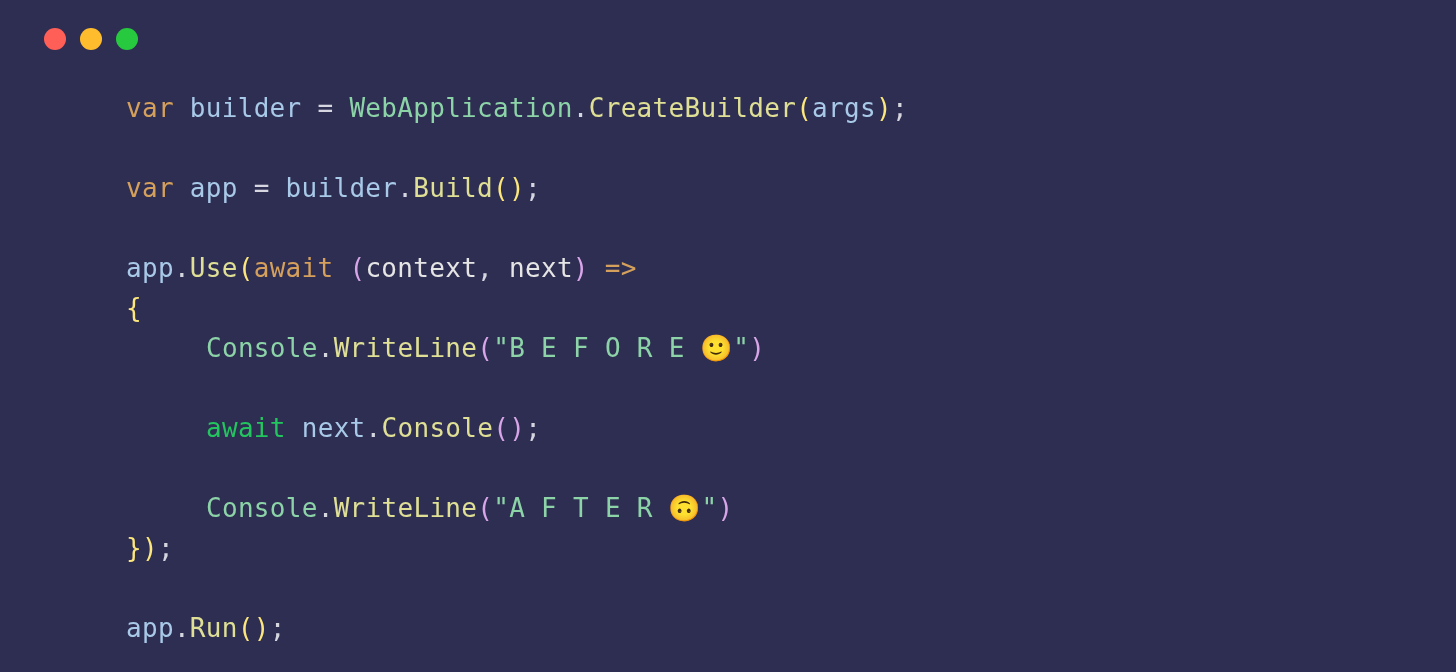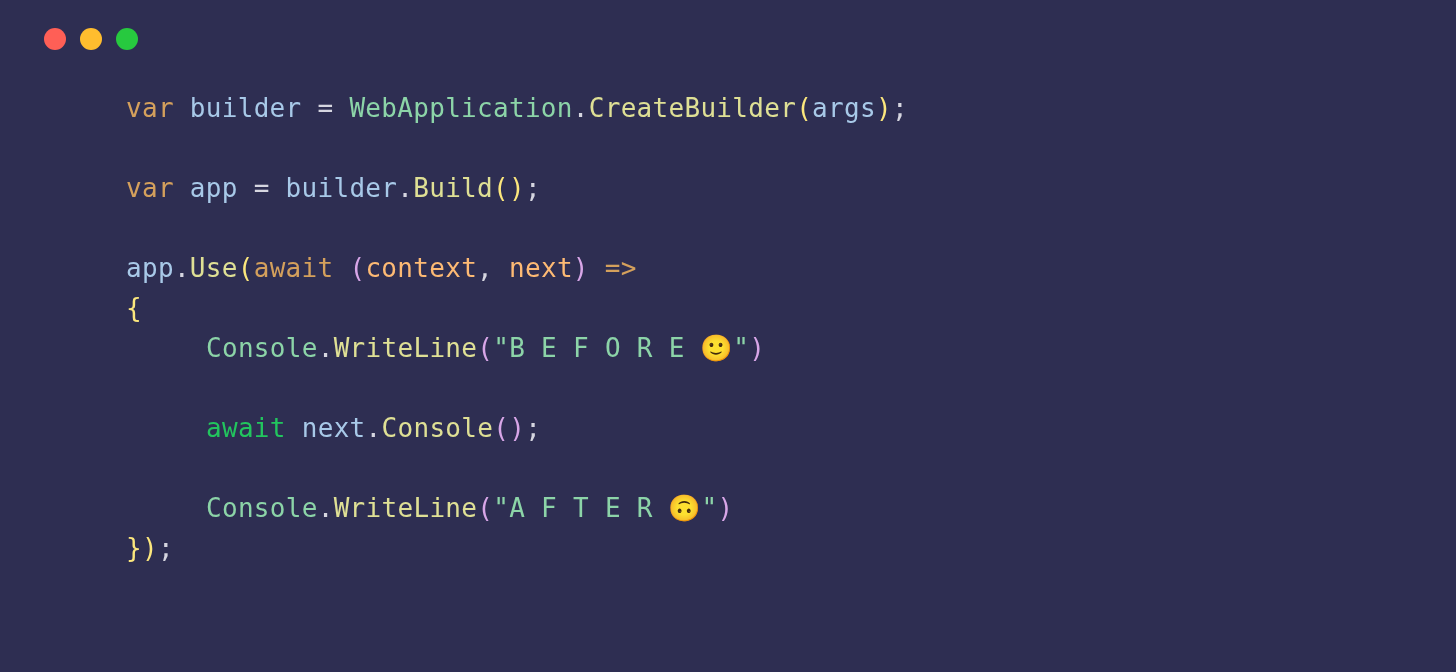--- a/index.html
+++ b/index.html
@@ -67,21 +67,21 @@
     
     .punct { color: #d6d6e0; }
     .op-assign { color: #d6d6e0; }
     .arrow { color: #d4a05c; }
     
     .paren { color: #fce77d; }
     .paren2 { color: #d8a6e8; }
     .brace { color: #fce77d; }
     
     .string { color: #8cd4a8; }
-    .param { color: #fdba74; }
+    .param { color: #e5e5e5; }
   </style>
 </head>
 <body>
 
 <div class="window">
   <div class="traffic-lights">
     <div class="light light-red"></div>
     <div class="light light-yellow"></div>
     <div class="light light-green"></div>
   </div>
@@ -102,14 +102,15 @@
     <div class="line-empty"></div>
 
     <div class="line indent1"><span class="kw-await">await</span><span> </span><span class="ident-var">next</span><span class="punct">.</span><span class="method">Console</span><span class="paren2">(</span><span class="paren2">)</span><span class="punct">;</span></div>
     <div class="line-empty"></div>
 
     <div class="line indent1"><span class="type-name">Console</span><span class="punct">.</span><span class="method">WriteLine</span><span class="paren2">(</span><span class="string">"</span><span class="string">A F T E R 🙃</span><span class="string">"</span><span class="paren2">)</span></div>
 
     <div class="line"><span class="brace">}</span><span class="paren">)</span><span class="punct">;</span></div>
     <div class="line-empty"></div>
 
+    <div class="line"><span class="ident-var">app</span><span class="punct">.</span><span class="method">Run</span><span class="paren">(</span><span class="paren">)</span><span class="punct">;</span></div>
   </div>
 </div>
 
 </body></html>

